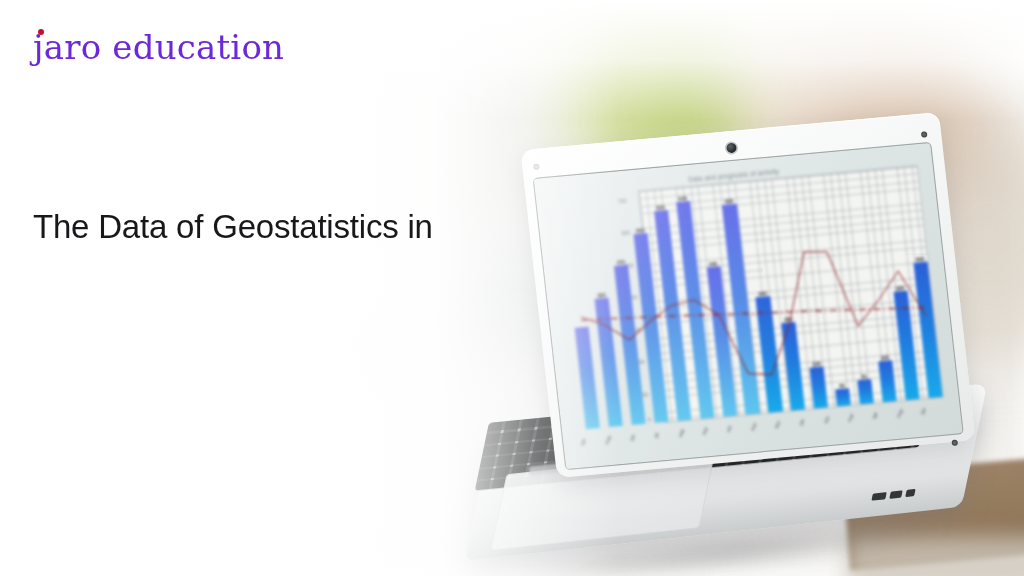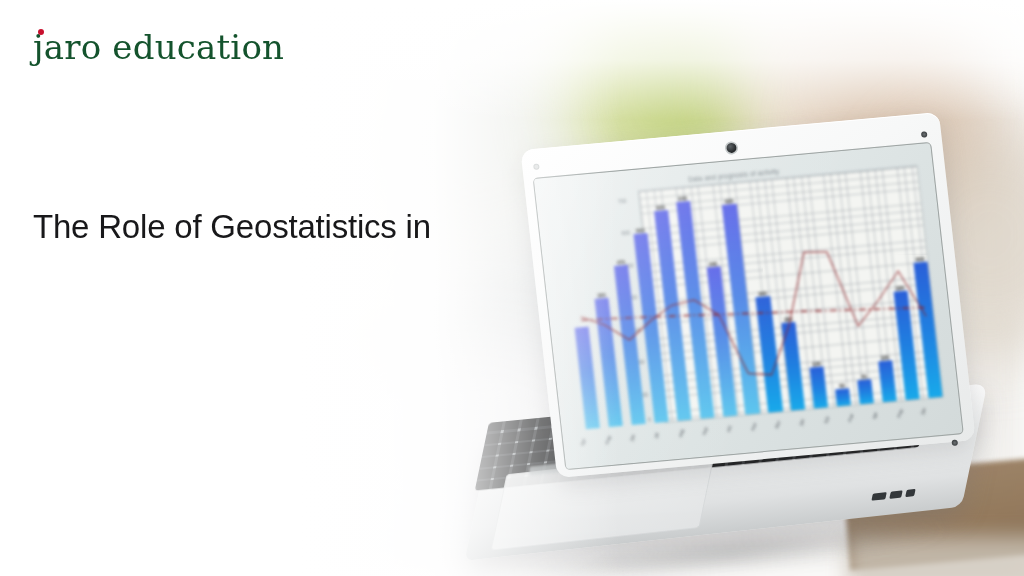--- a/index.html
+++ b/index.html
@@ -323,21 +323,21 @@
           <div class="screen-glare"></div>
         </div>
       </div>
     </div>
   </div>
 
   <div class="left-fade"></div>
   <div class="top-fade"></div>
 
   <div class="logo">
-    <div class="logo-text" style="color: #14532d;">jaro education</div>
+    <div class="logo-text" style="color: #6d28d9;">jaro education</div>
     <div class="logo-dot" style="background: rgb(200, 16, 46);"></div>
   </div>
 
   <div class="headline">
-    <div class="ln" style="color: rgb(24, 24, 26);">The Role of Geostatistics in</div>
+    <div class="ln" style="color: rgb(24, 24, 26);">The Data of Geostatistics in</div>
   </div>
 
 </div>
 
 </body></html>

